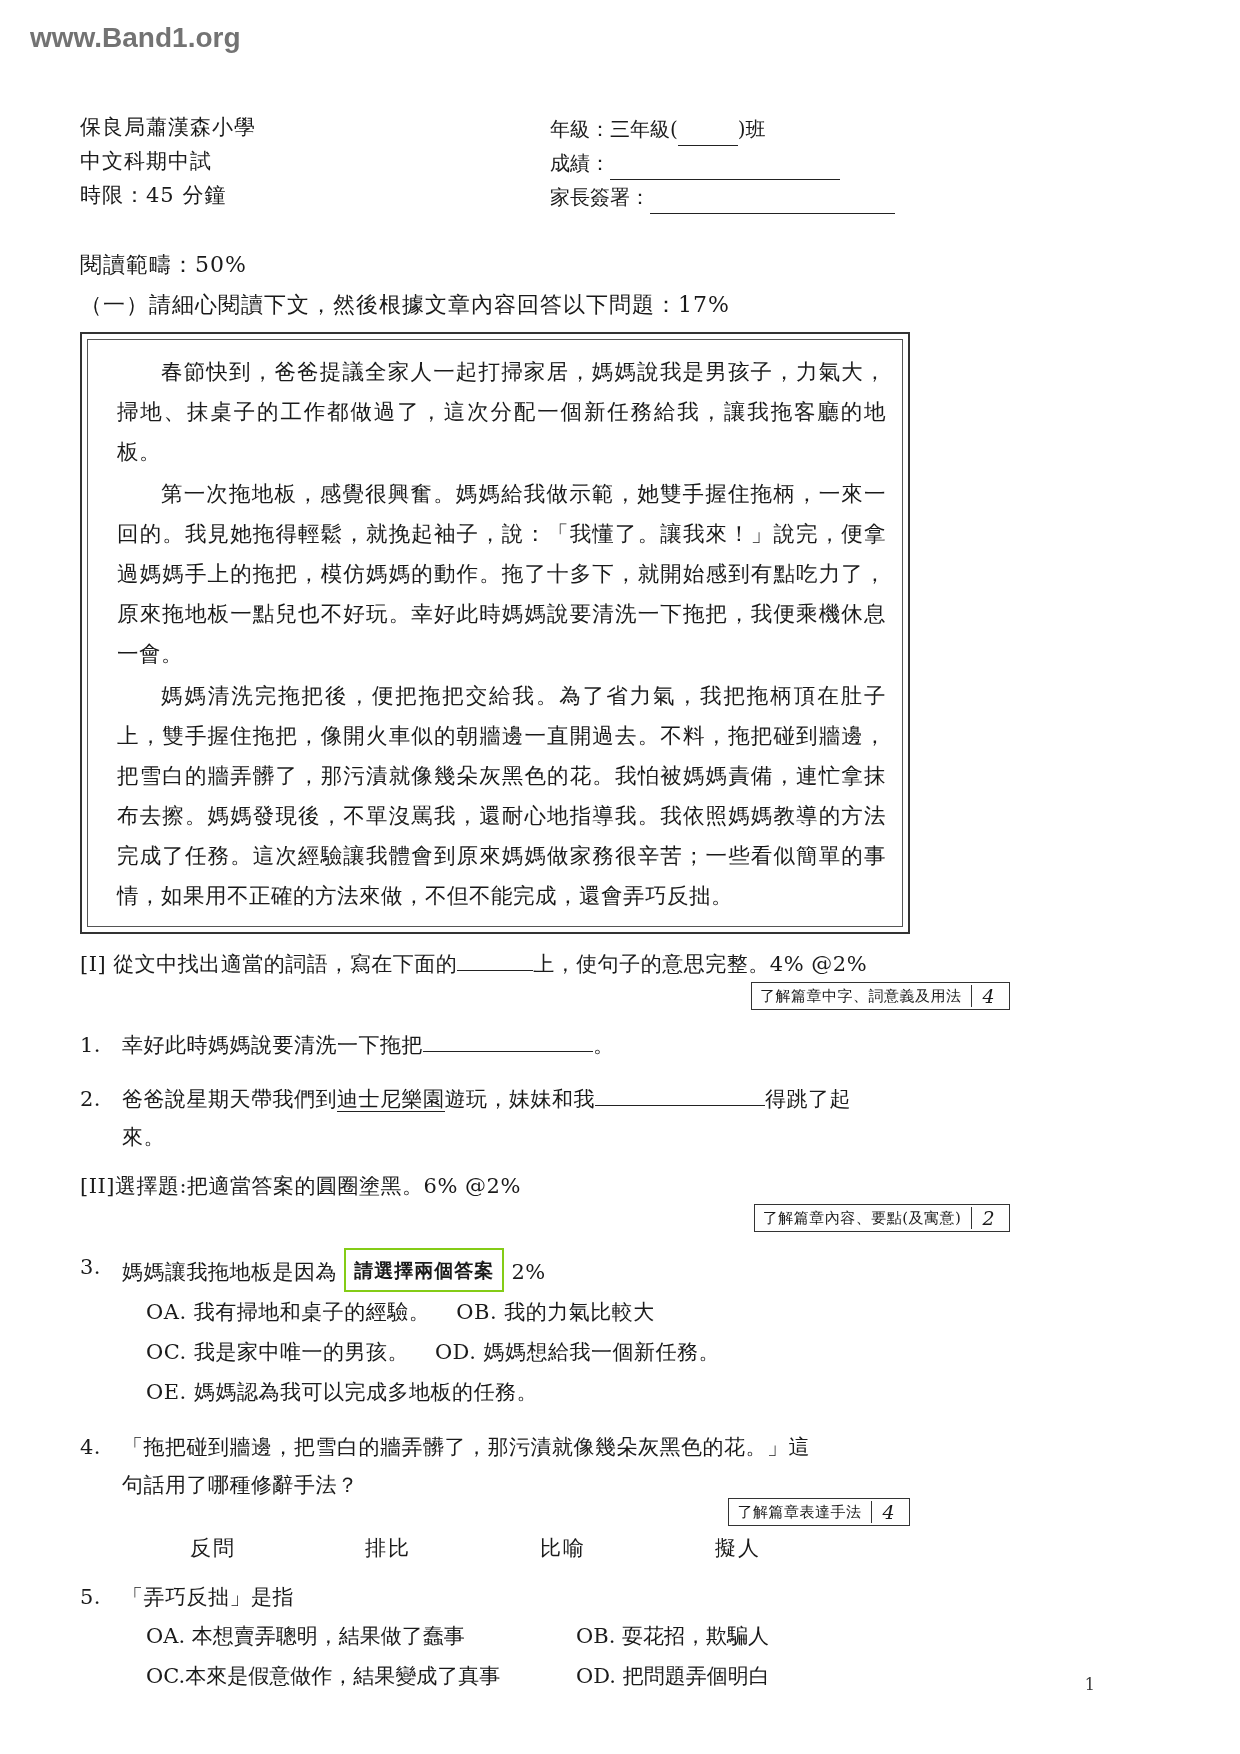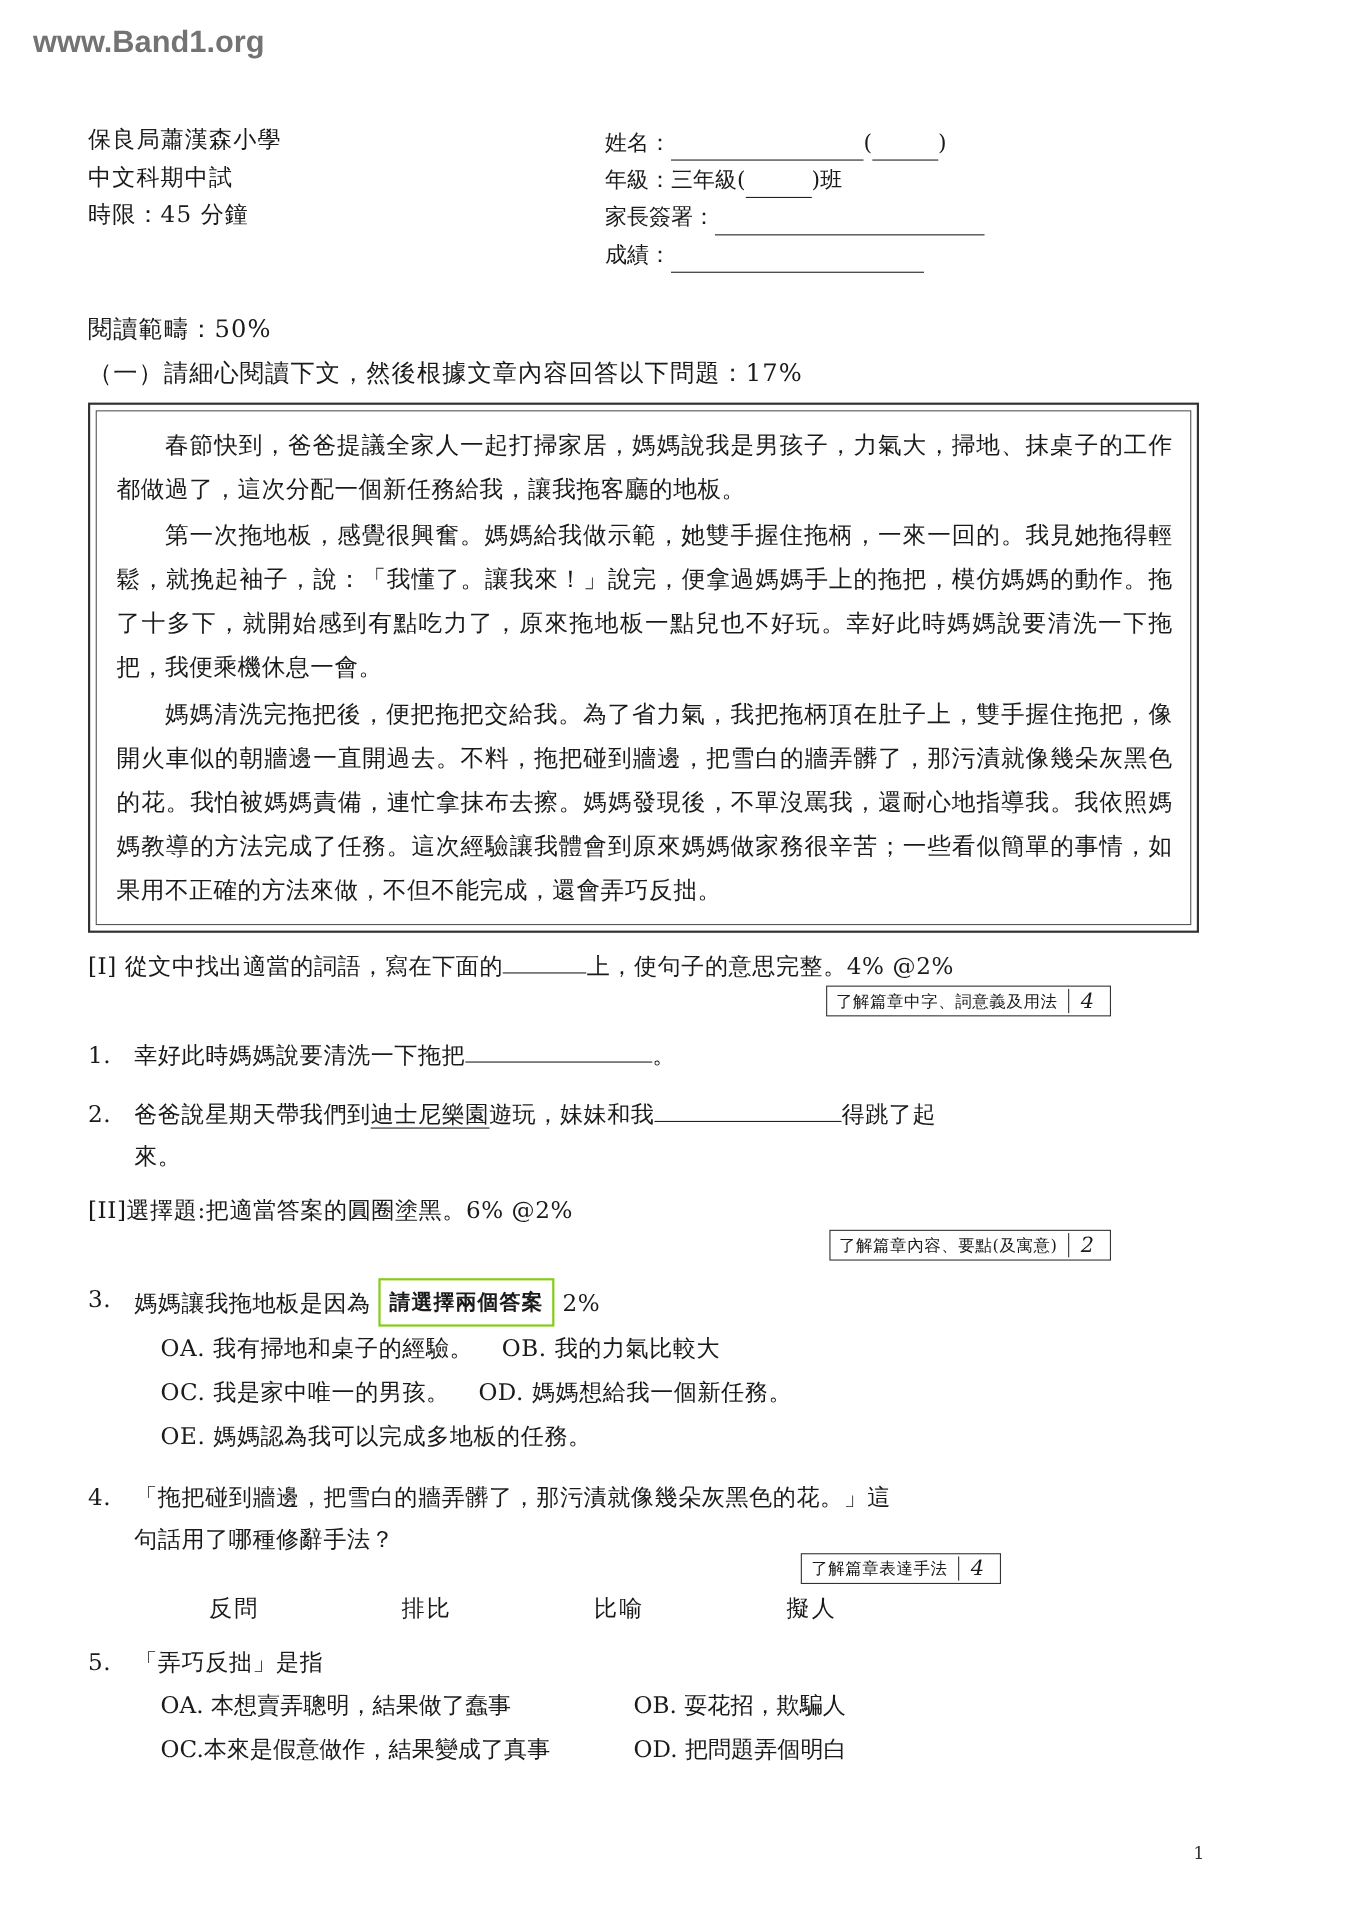--- a/index.html
+++ b/index.html
@@ -80,22 +80,22 @@
   .sec-q1 {
     margin-top: 10px;
     font-size: 22px;
     letter-spacing: 1px;
   }
 
   
   .passage {
     margin-top: 12px;
     border: 2px solid #333;
-    padding: 18px 22px 14px 24px;
-    width: 1010px;
+    padding: 18px 22px 14px 35px;
+    width: 830px;
     box-sizing: border-box;
     position: relative;
   }
   .passage::after{
     content: "";
     position: absolute;
     left: 5px; right: 5px; top: 5px; bottom: 5px;
     border: 1px solid #555;
     pointer-events: none;
   }
@@ -229,39 +229,32 @@
   <div class="content">
 
     <div class="head">
       <div class="head-left">
         <div>保良局蕭漢森小學</div>
         <div>中文科期中試</div>
         <div>時限：45 分鐘</div>
       </div>
       <div class="head-right">
         <div class="row">
-          <span>姓名：</span>
-          <span class="rule r1"></span>
-          <span>(</span>
-          <span class="rule r2"></span>
-          <span>)</span>
-        </div>
-        <div class="row">
           <span>年級：三年級(</span>
           <span class="rule r2"></span>
           <span>)班</span>
+        </div>
+        <div class="row">
+          <span>成績：</span>
+          <span class="rule r3"></span>
         </div>
         <div class="row indent-sign">
           <span>家長簽署：</span>
           <span class="rule r4"></span>
         </div>
-        <div class="row">
-          <span>成績：</span>
-          <span class="rule r3"></span>
-        </div>
       </div>
     </div>
 
     <div class="sec-scope">閱讀範疇：50%</div>
     <div class="sec-q1">（一）請細心閱讀下文，然後根據文章內容回答以下問題：17%</div>
 
     <div class="passage">
       <p>春節快到，爸爸提議全家人一起打掃家居，媽媽說我是男孩子，力氣大，掃地、抹桌子的工作都做過了，這次分配一個新任務給我，讓我拖客廳的地板。</p>
       <p>第一次拖地板，感覺很興奮。媽媽給我做示範，她雙手握住拖柄，一來一回的。我見她拖得輕鬆，就挽起袖子，說：「我懂了。讓我來！」說完，便拿過媽媽手上的拖把，模仿媽媽的動作。拖了十多下，就開始感到有點吃力了，原來拖地板一點兒也不好玩。幸好此時媽媽說要清洗一下拖把，我便乘機休息一會。</p>
       <p>媽媽清洗完拖把後，便把拖把交給我。為了省力氣，我把拖柄頂在肚子上，雙手握住拖把，像開火車似的朝牆邊一直開過去。不料，拖把碰到牆邊，把雪白的牆弄髒了，那污漬就像幾朵灰黑色的花。我怕被媽媽責備，連忙拿抹布去擦。媽媽發現後，不單沒罵我，還耐心地指導我。我依照媽媽教導的方法完成了任務。這次經驗讓我體會到原來媽媽做家務很辛苦；一些看似簡單的事情，如果用不正確的方法來做，不但不能完成，還會弄巧反拙。</p>

